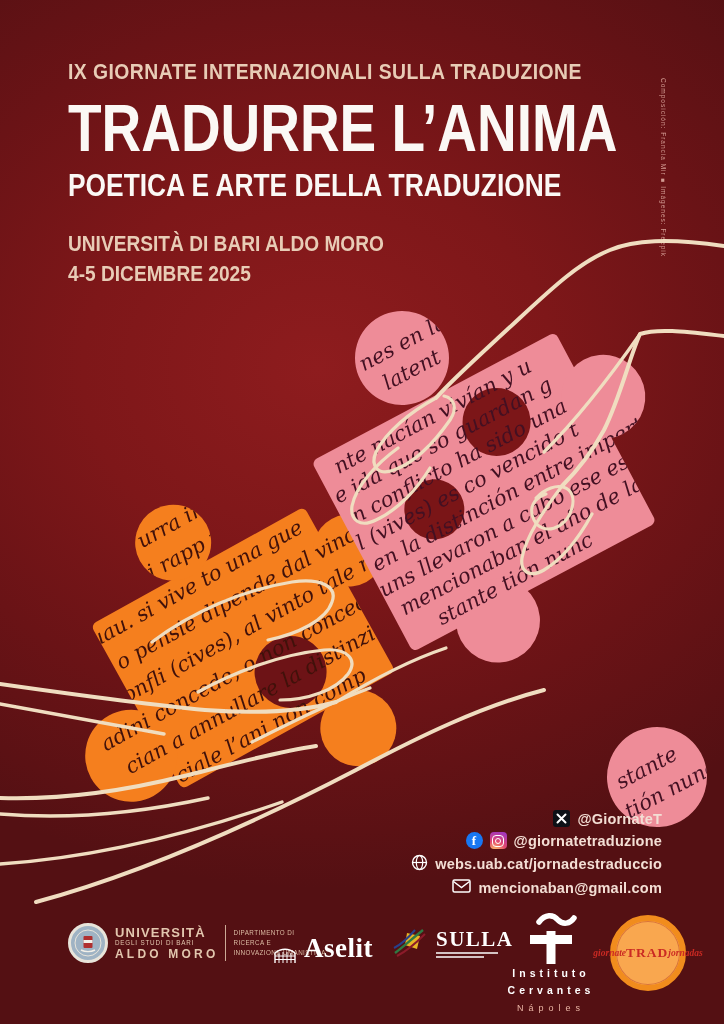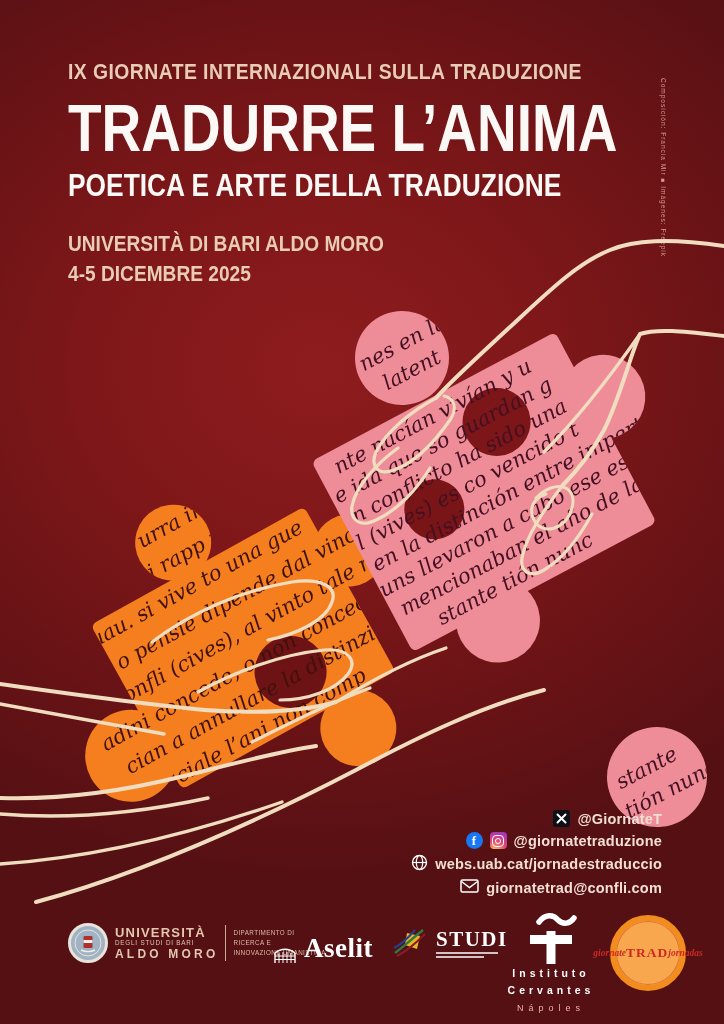--- a/index.html
+++ b/index.html
@@ -202,21 +202,21 @@
       </span>
       <span>webs.uab.cat/jornadestraduccio</span>
     </div>
     <div class="contact-row">
       <span>
         <svg width="19" height="14" viewBox="0 0 19 14" fill="none">
           <rect x="1" y="1" width="17" height="12" rx="1.5" stroke="#fff" stroke-width="1.5"></rect>
           <path d="M1.5 2.5 L9.5 8.5 L17.5 2.5" stroke="#fff" stroke-width="1.5" fill="none"></path>
         </svg>
       </span>
-      <span>giornatetrad@confli.com</span>
+      <span>mencionaban@gmail.com</span>
     </div>
   </div>
 
   <div class="logos">
 
     <div class="uniba">
       <svg width="40" height="40" viewBox="0 0 40 40">
         <circle cx="20" cy="20" r="18.5" fill="#9fb3c4" stroke="#e8e4da" stroke-width="3"></circle>
         <circle cx="20" cy="20" r="13" fill="none" stroke="#e8e4da" stroke-width="1"></circle>
         <rect x="15.5" y="13" width="9" height="12" rx="1" fill="#b03030"></rect>
@@ -250,21 +250,21 @@
     </div>
 
     <div class="cirm">
       <svg width="36" height="36" viewBox="0 0 36 36">
         <path d="M15 8 L28 11 L25 24 L13 20 Z" fill="#e8b526"></path>
         <path d="M3 28 C11 22 21 13 31 5" stroke="#2f7a43" stroke-width="2.4" fill="none"></path>
         <path d="M5 31 C15 26 25 17 33 9" stroke="#8c1b2a" stroke-width="2" fill="none"></path>
         <path d="M2 23 C10 19 17 12 23 5" stroke="#27408b" stroke-width="2" fill="none"></path>
       </svg>
       <div class="cirm-text">
-        <span class="cirm-name">STUDI</span>
+        <span class="cirm-name">SULLA</span>
         <span class="cirm-bar" style="width:62px"></span>
         <span class="cirm-bar" style="width:48px"></span>
       </div>
     </div>
 
     <div class="cervantes">
       <svg width="58" height="54" viewBox="0 0 58 54">
         <path d="M17 11 C23 3 31 3 36 9 C41 14 48 13 52 7" stroke="#fff" stroke-width="5.5" fill="none" stroke-linecap="round"></path>
         <rect x="8" y="24" width="18" height="9" fill="#fff"></rect>
         <rect x="30" y="24" width="20" height="9" fill="#fff"></rect>

